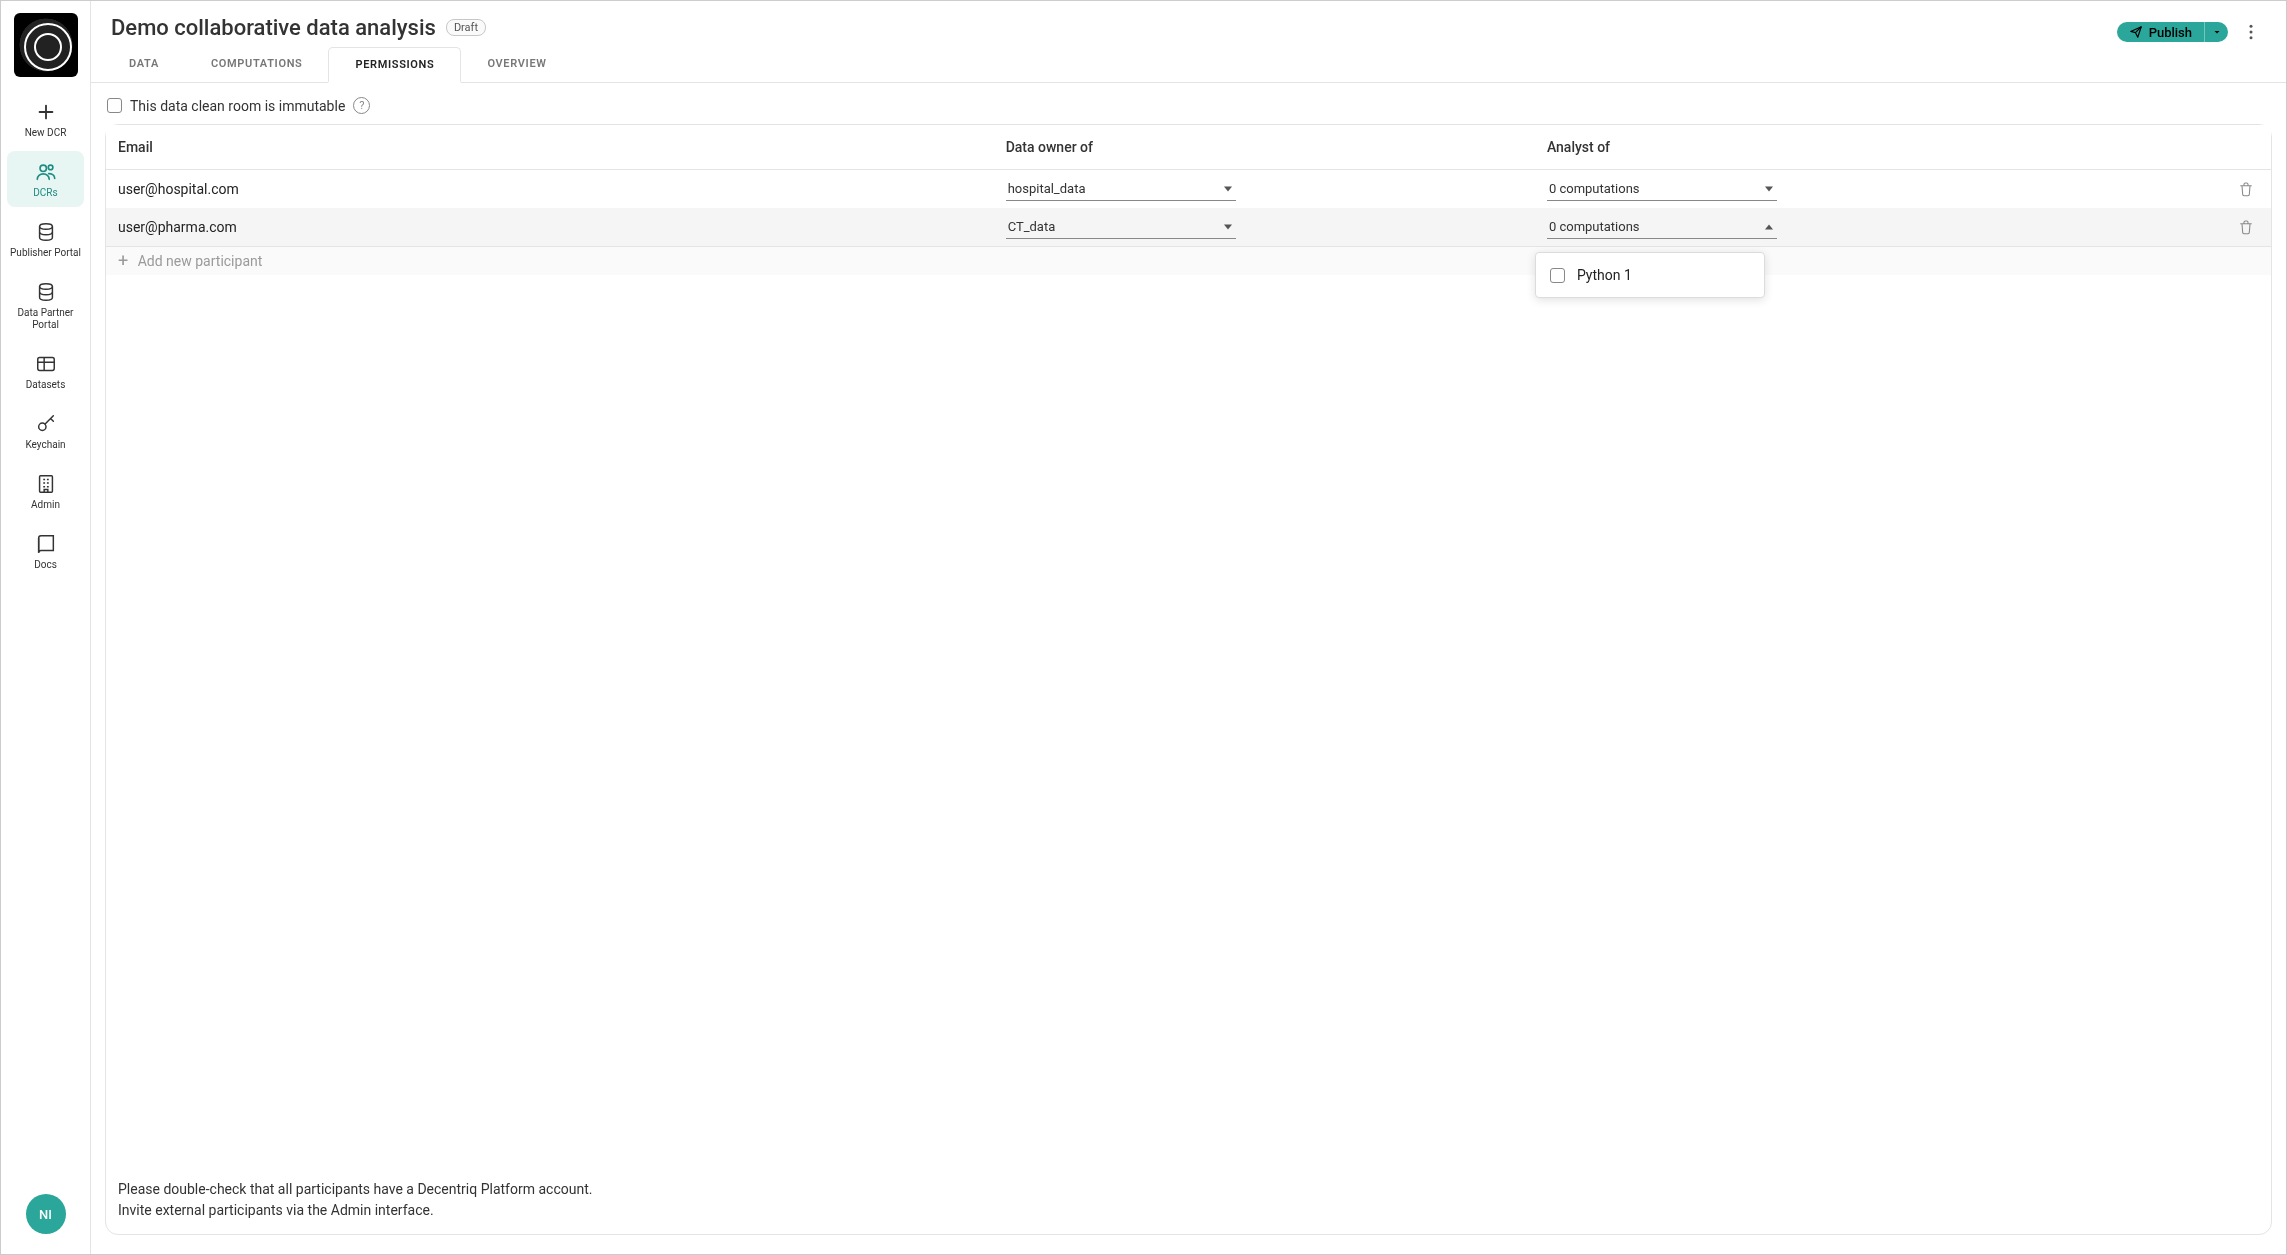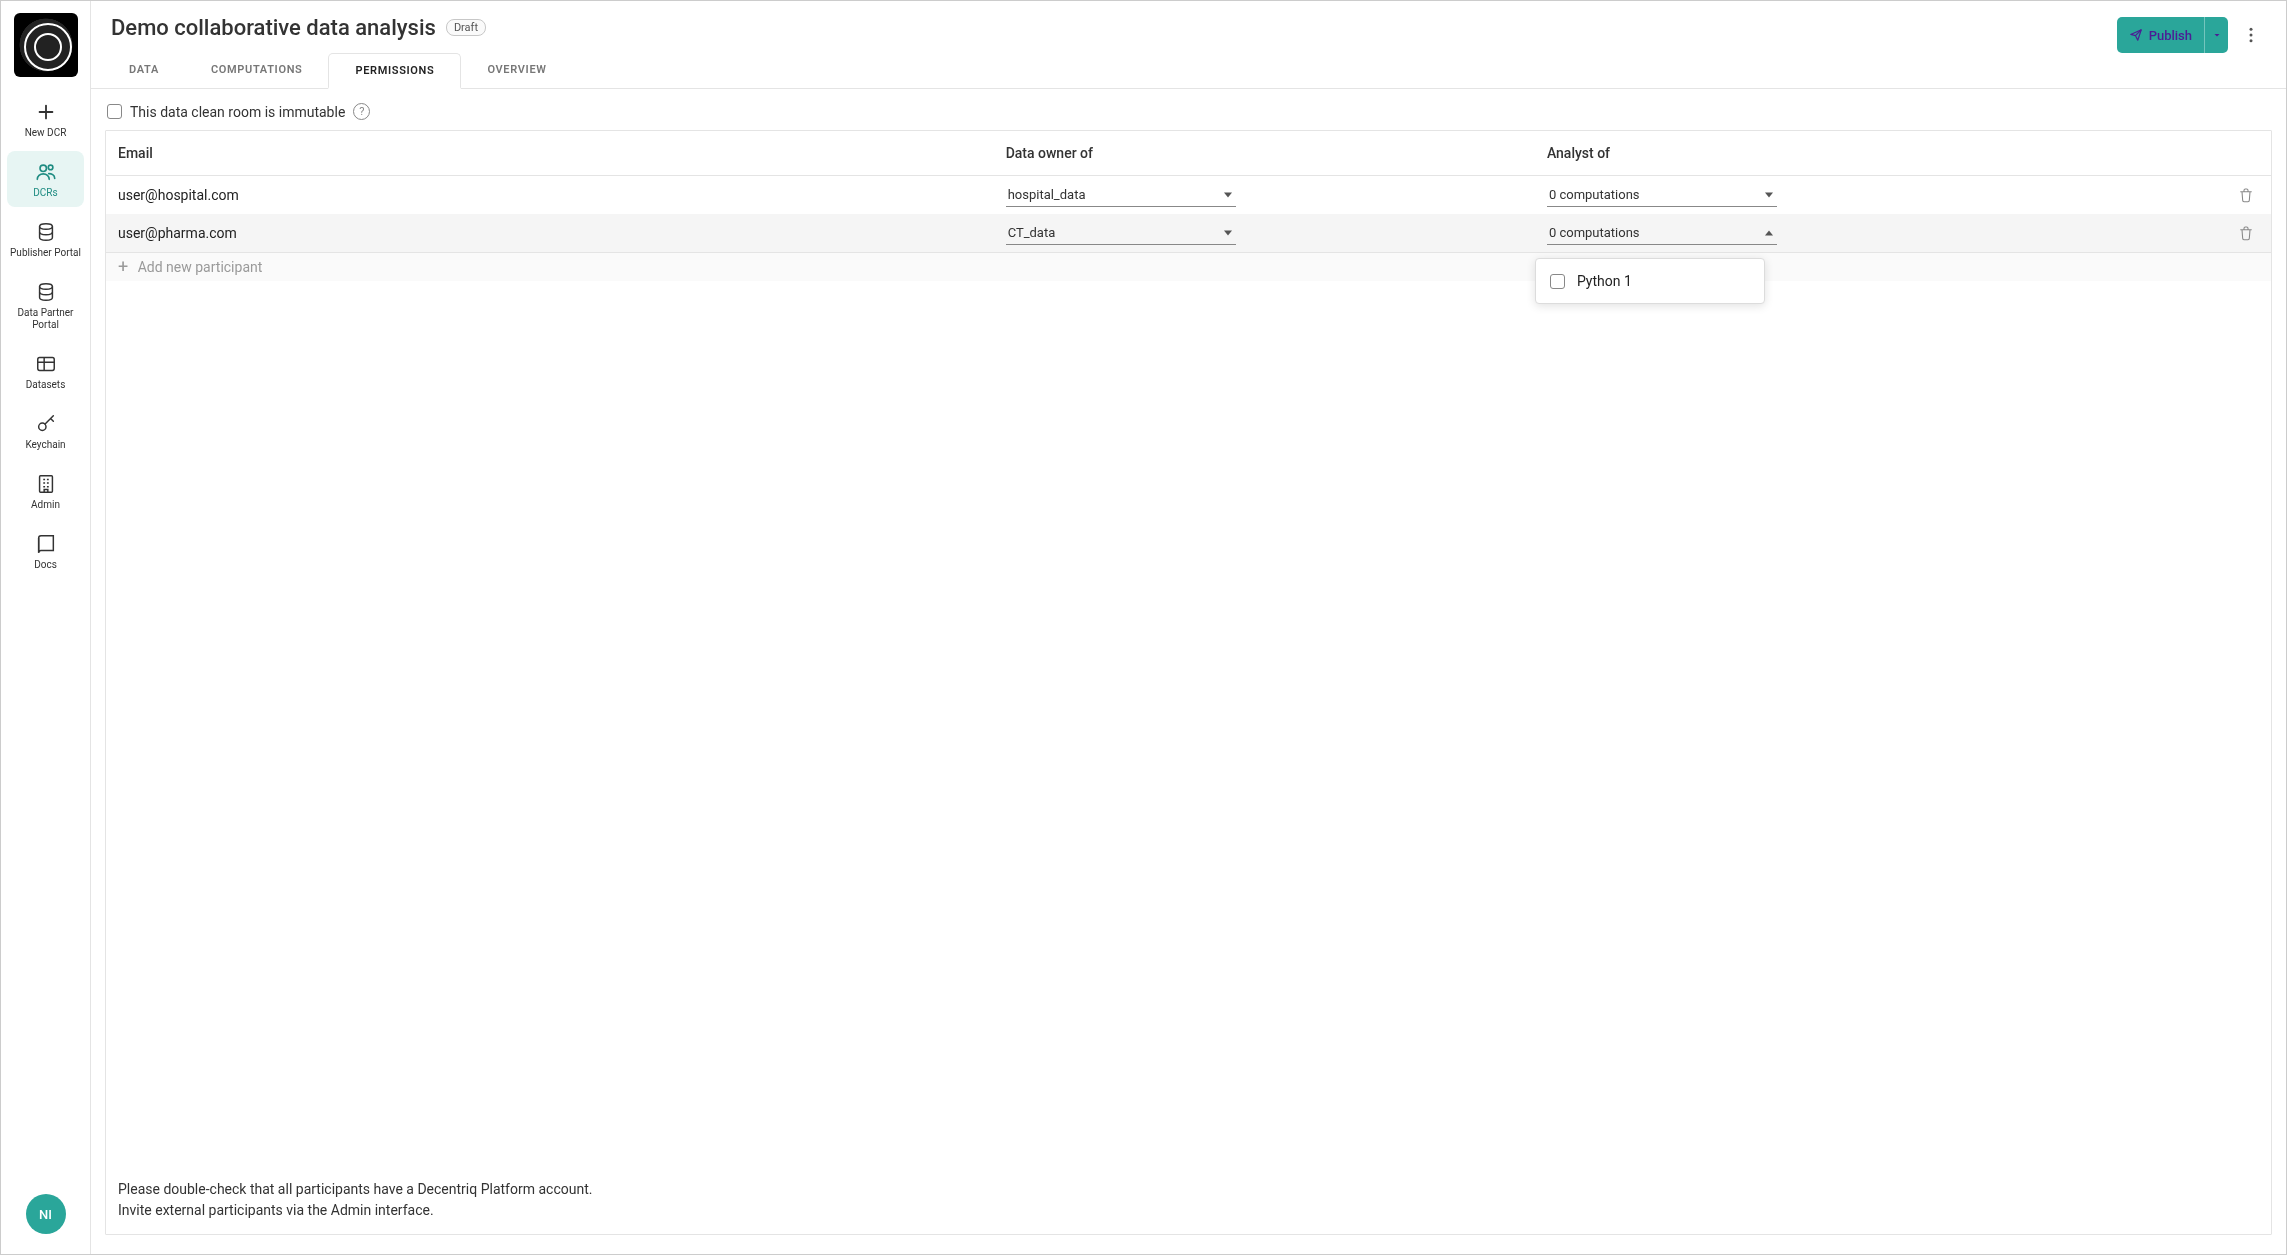--- a/index.html
+++ b/index.html
@@ -144,24 +144,24 @@
   .top-actions {
     display: flex;
     align-items: center;
     gap: 8px;
     padding-top: 2px;
   }
   .publish-btn {
     display: flex;
     align-items: stretch;
     background: var(--teal);
-    border-radius: 5px;
+    border-radius: 10px;
     overflow: hidden;
-    color: #4c1d95;
-    height: 36px;
+    color: #000000;
+    height: 20px;
     cursor: pointer;
     border: none;
   }
   .publish-main {
     display: flex;
     align-items: center;
     gap: 6px;
     padding: 0 12px;
     font-size: 13px;
     font-weight: 500;
@@ -236,21 +236,21 @@
     border-radius: 50%;
     color: #888;
     font-size: 11px;
     display: inline-flex;
     align-items: center;
     justify-content: center;
     cursor: help;
   }
   .perm-panel {
     border: 1px solid var(--border);
-    border-radius: 1px;
+    border-radius: 13px;
     background: #fff;
     display: flex;
     flex-direction: column;
     min-height: calc(100% - 36px);
     position: relative;
   }
   .perm-table {
     width: 100%;
     border-collapse: collapse;
   }

